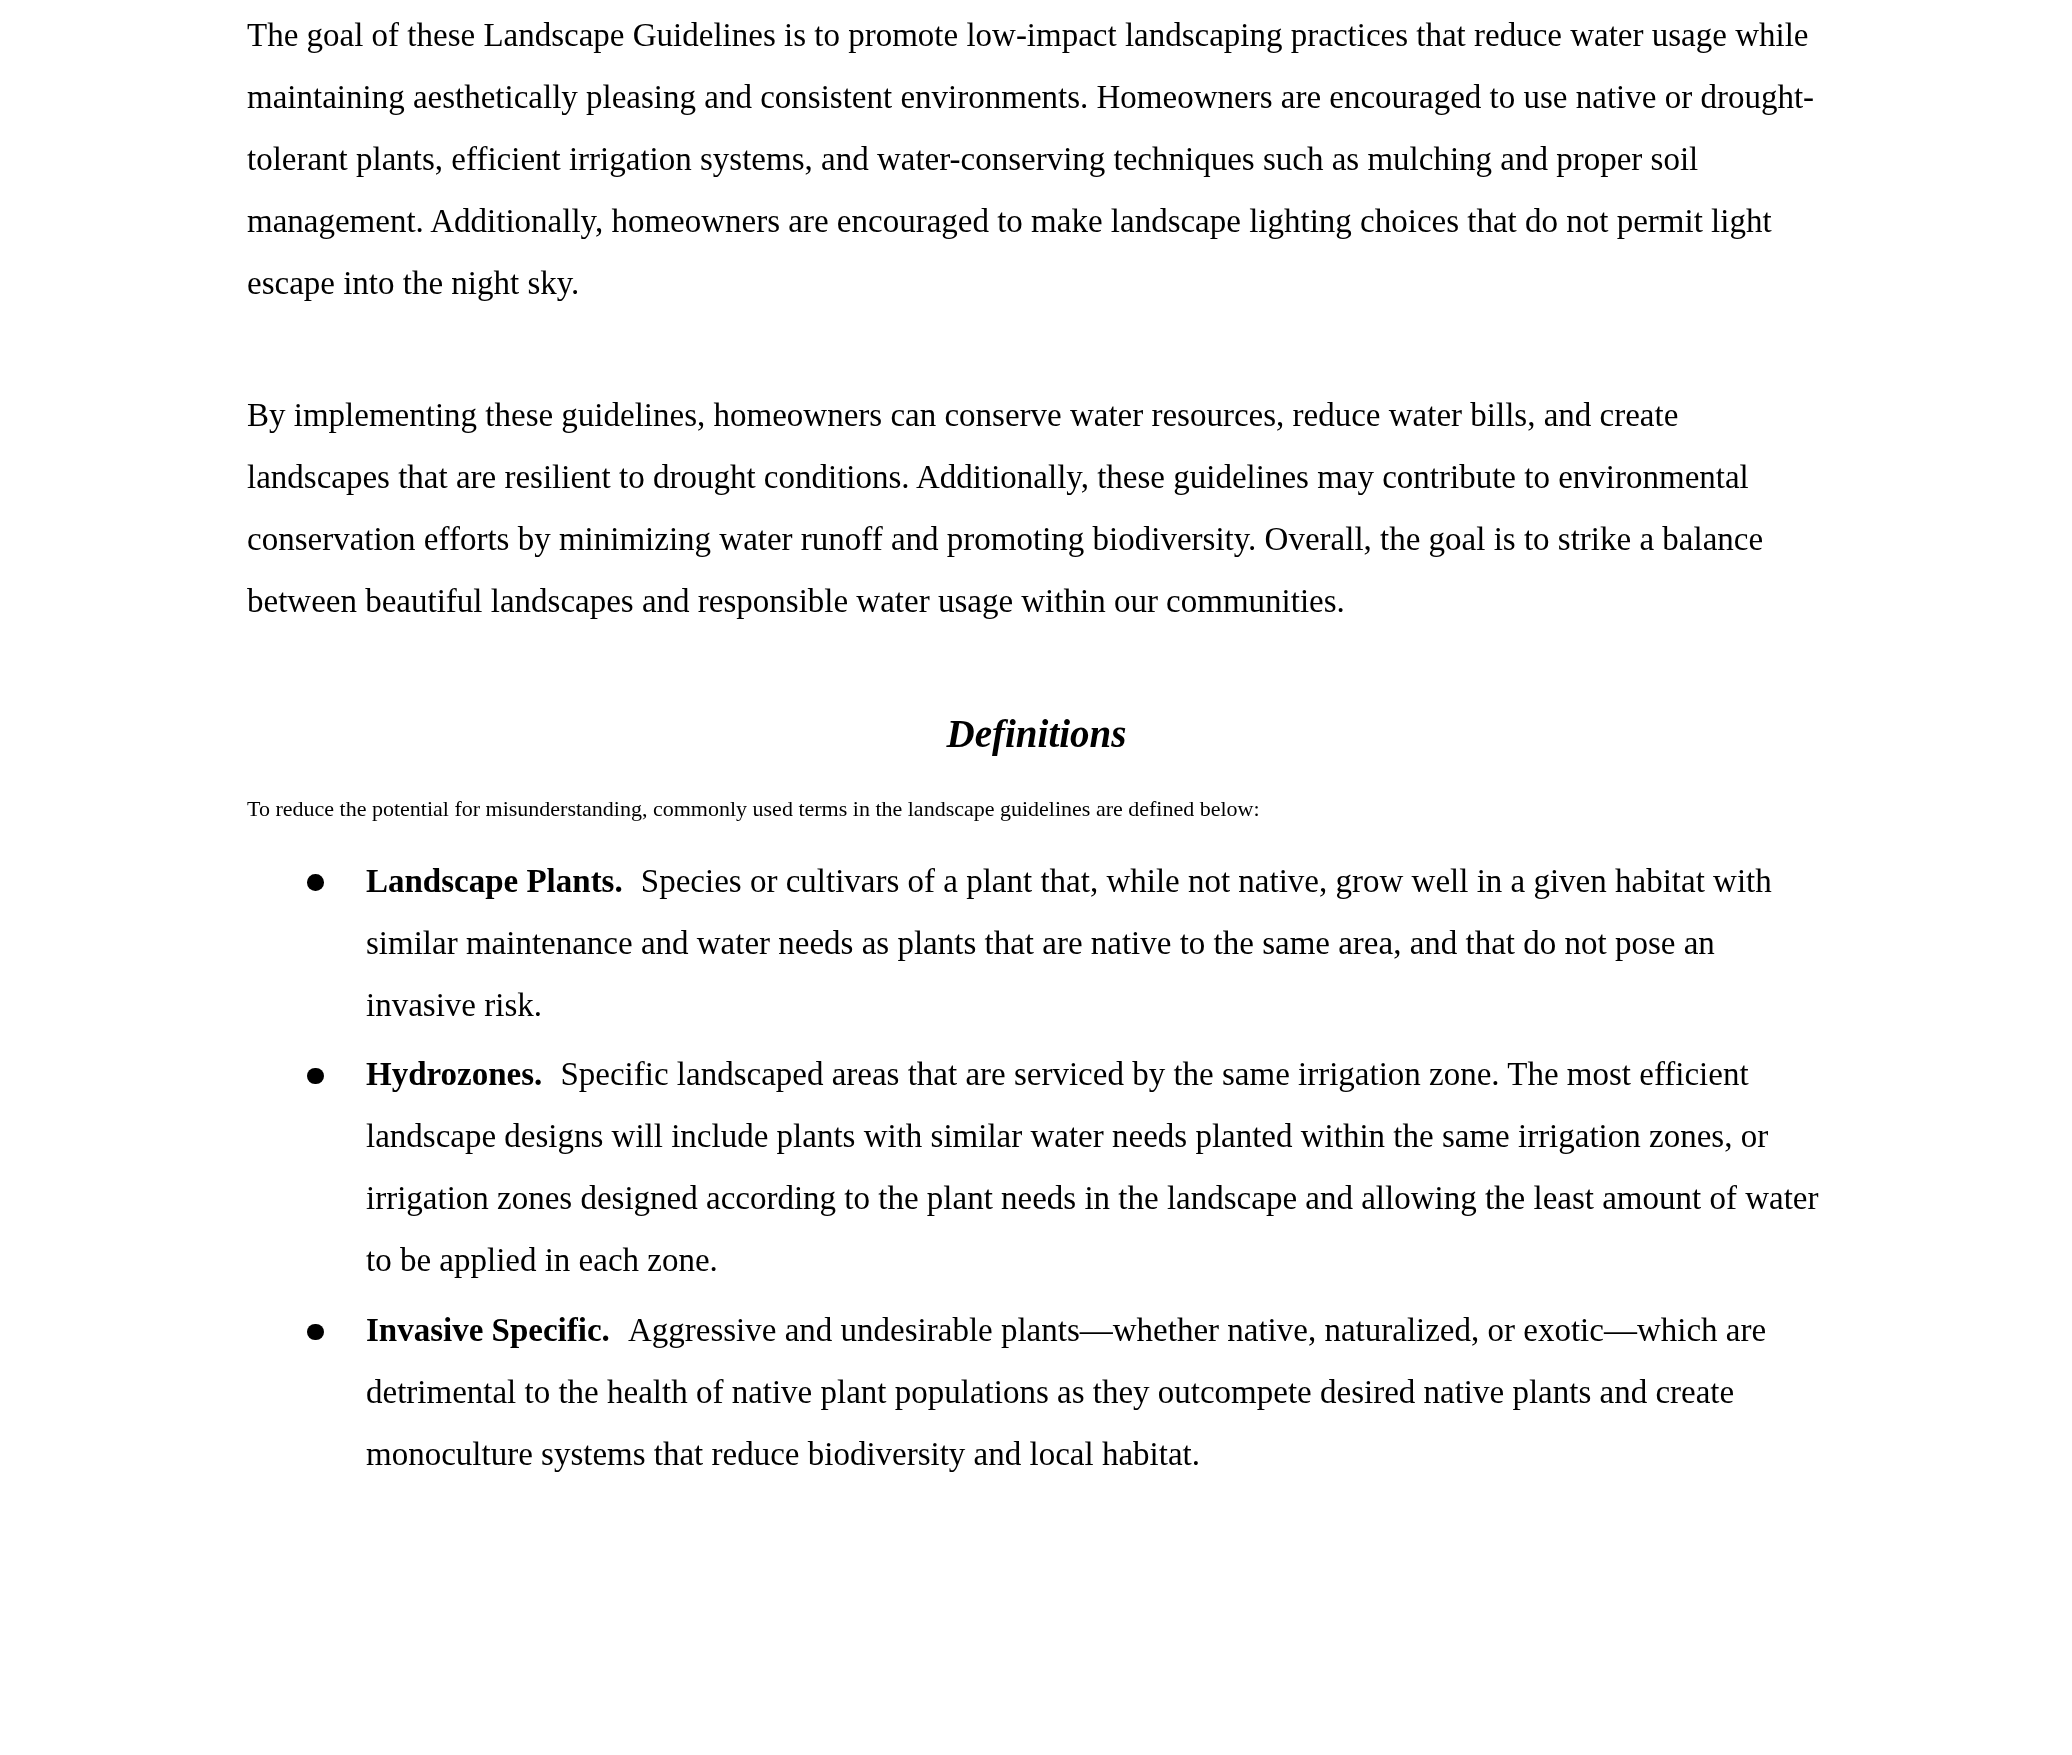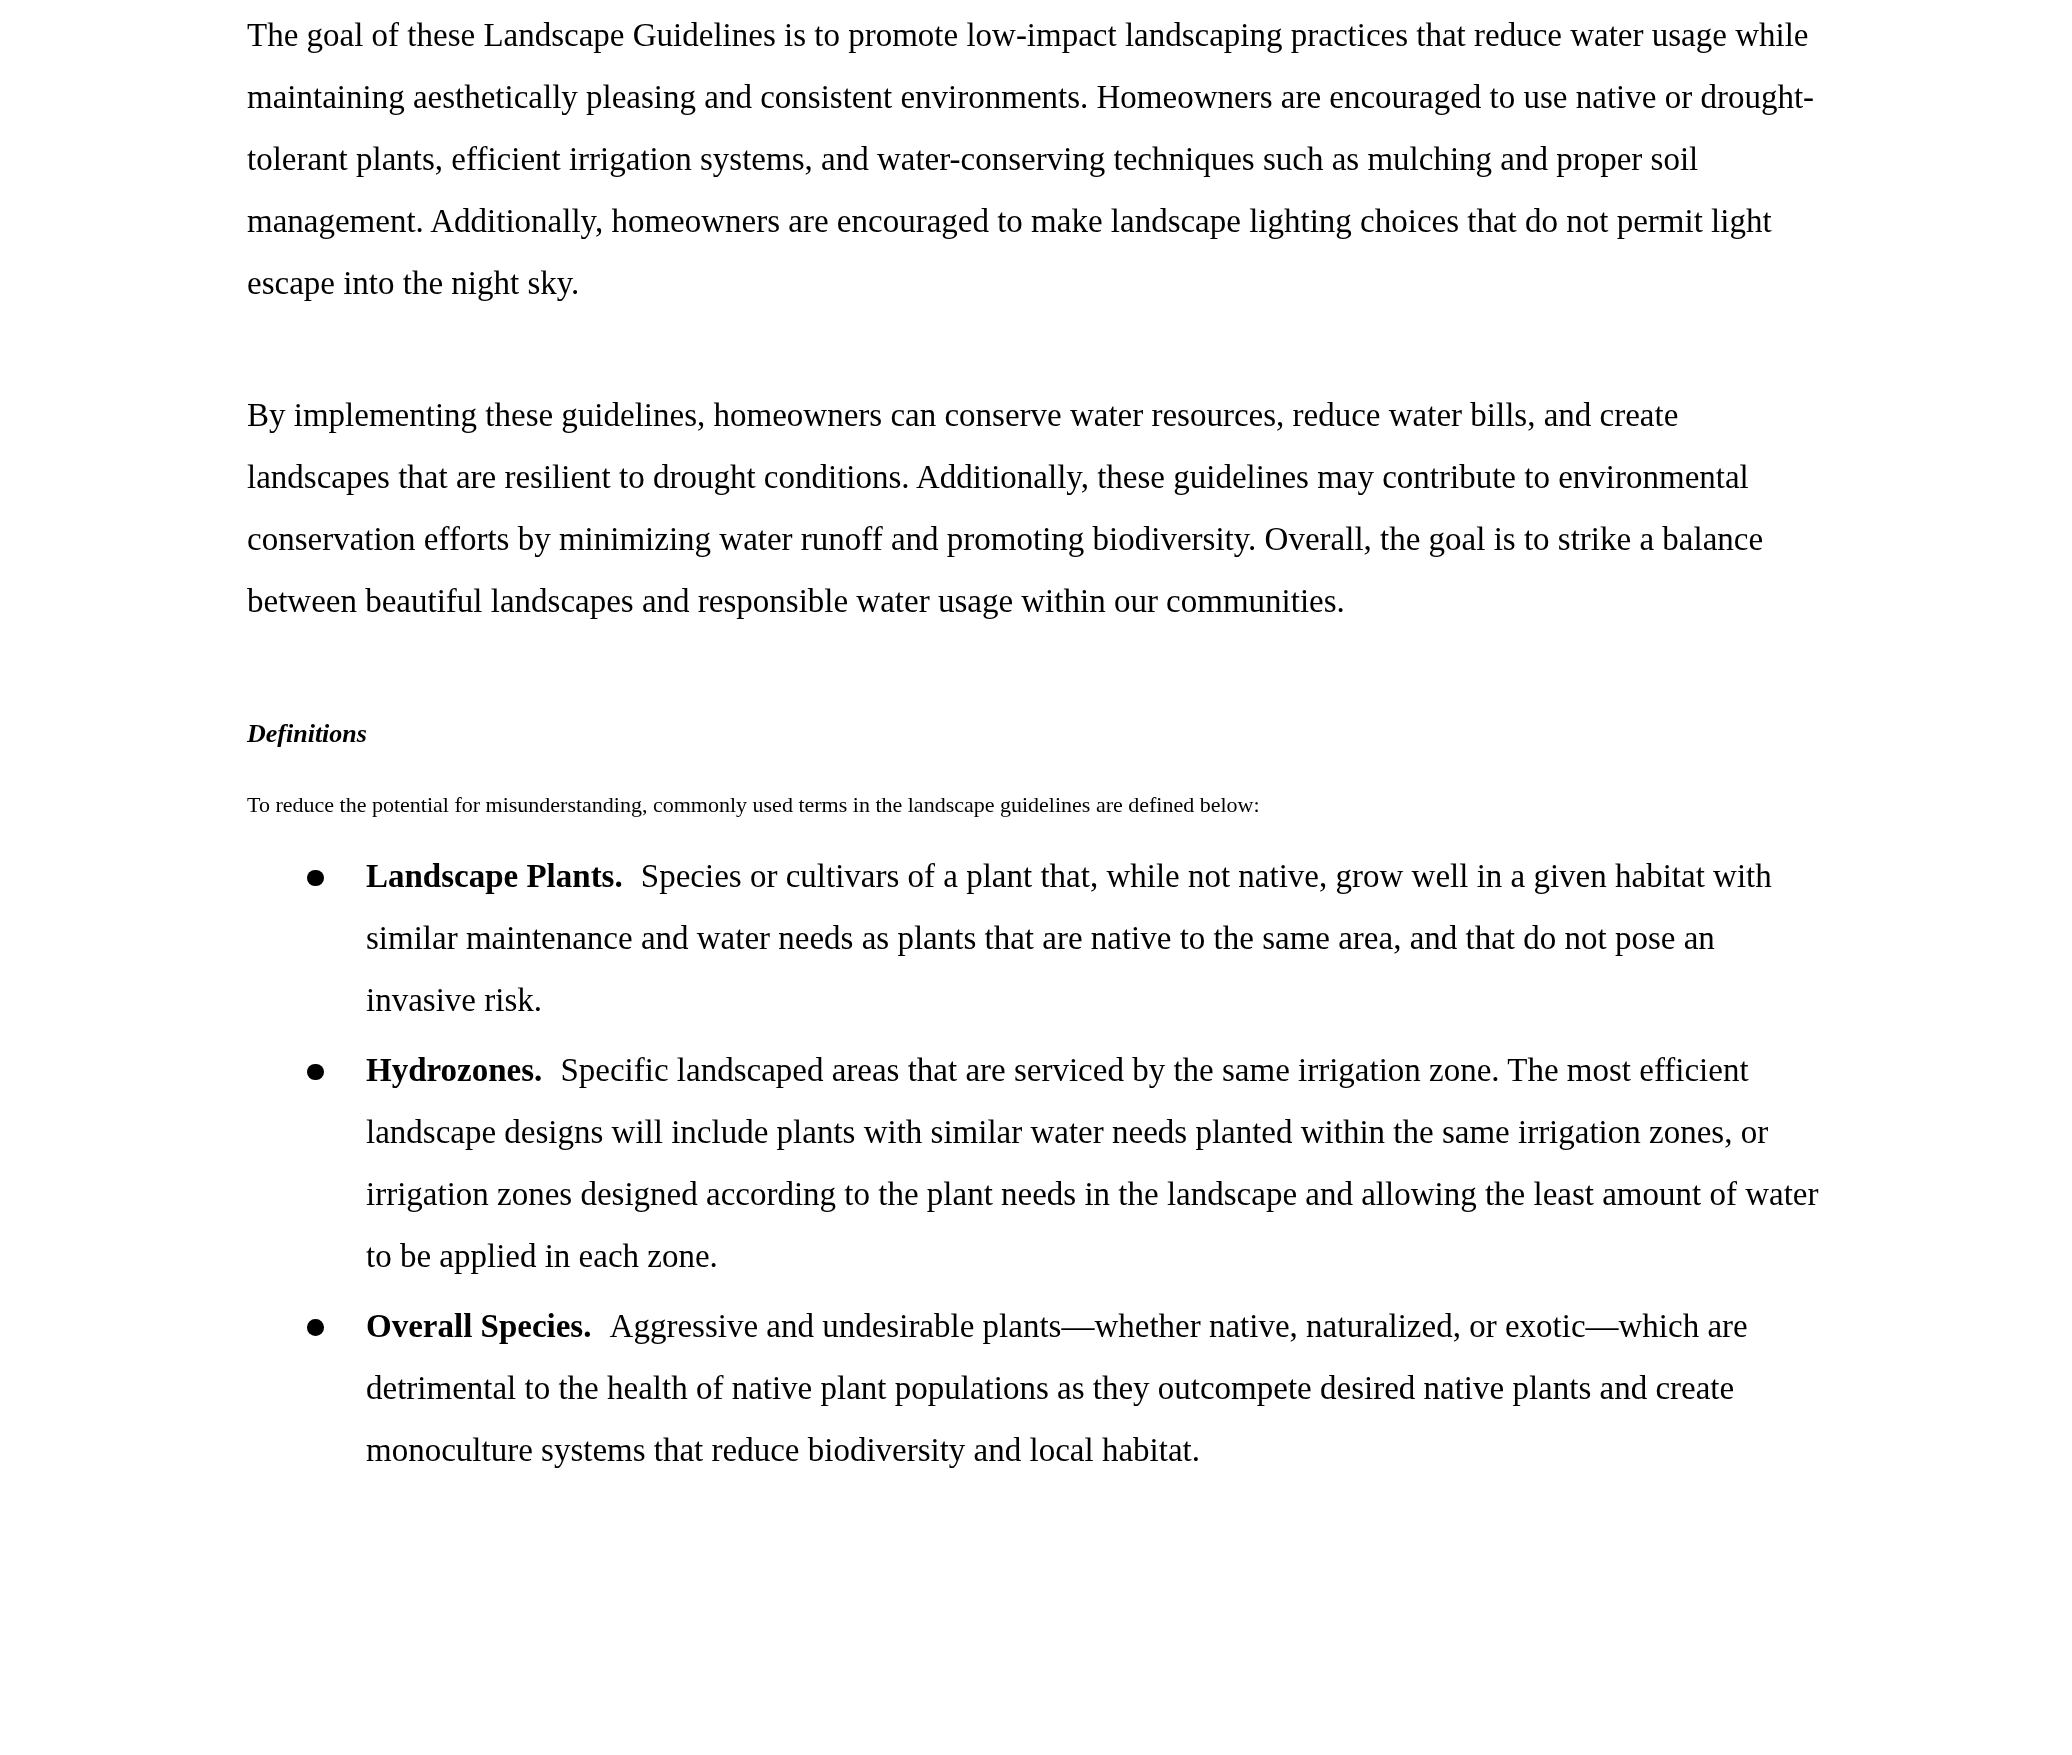--- a/index.html
+++ b/index.html
@@ -21,25 +21,26 @@
     padding: 3.9px 246px 0 247px;
     background: #ffffff;
   }
   .body-paragraph {
     font-size: 33px;
     line-height: 62px;
     margin: 0 0 70px 0;
     text-align: left;
   }
   .defs-heading {
-    font-size: 26px;
+    font-size: 39px;
     line-height: 64px;
     font-weight: bold;
     font-style: italic;
-    margin: 0;
+    margin: 12px;
+    text-align: center;
   }
   .defs-intro {
     font-size: 22px;
     line-height: 62px;
     margin: 7.8px 0 0 0;
   }
   .defs-list {
     list-style: none;
     margin: 9.8px 0 0 0;
     padding: 0;
@@ -74,17 +75,17 @@
 
   <p class="body-paragraph">By implementing these guidelines, homeowners can conserve water resources, reduce water bills, and create landscapes that are resilient to drought conditions. Additionally, these guidelines may contribute to environmental conservation efforts by minimizing water runoff and promoting biodiversity. Overall, the goal is to strike a balance between beautiful landscapes and responsible water usage within our communities.</p>
 
   <h2 class="defs-heading">Definitions</h2>
 
   <p class="defs-intro">To reduce the potential for misunderstanding, commonly used terms in the landscape guidelines are defined below:</p>
 
   <ul class="defs-list">
     <li><span class="bullet"></span><span class="term">Landscape Plants.</span><span class="def">Species or cultivars of a plant that, while not native, grow well in a given habitat with similar maintenance and water needs as plants that are native to the same area, and that do not pose an invasive risk.</span></li>
     <li><span class="bullet"></span><span class="term">Hydrozones.</span><span class="def">Specific landscaped areas that are serviced by the same irrigation zone. The most efficient landscape designs will include plants with similar water needs planted within the same irrigation zones, or irrigation zones designed according to the plant needs in the landscape and allowing the least amount of water to be applied in each zone.</span></li>
-    <li><span class="bullet"></span><span class="term">Overall Species.</span><span class="def">Aggressive and undesirable plants—whether native, naturalized, or exotic—which are detrimental to the health of native plant populations as they outcompete desired native plants and create monoculture systems that reduce biodiversity and local habitat.</span></li>
+    <li><span class="bullet"></span><span class="term">Invasive Specific.</span><span class="def">Aggressive and undesirable plants—whether native, naturalized, or exotic—which are detrimental to the health of native plant populations as they outcompete desired native plants and create monoculture systems that reduce biodiversity and local habitat.</span></li>
   </ul>
 
 </div>
 
 
 </body></html>

